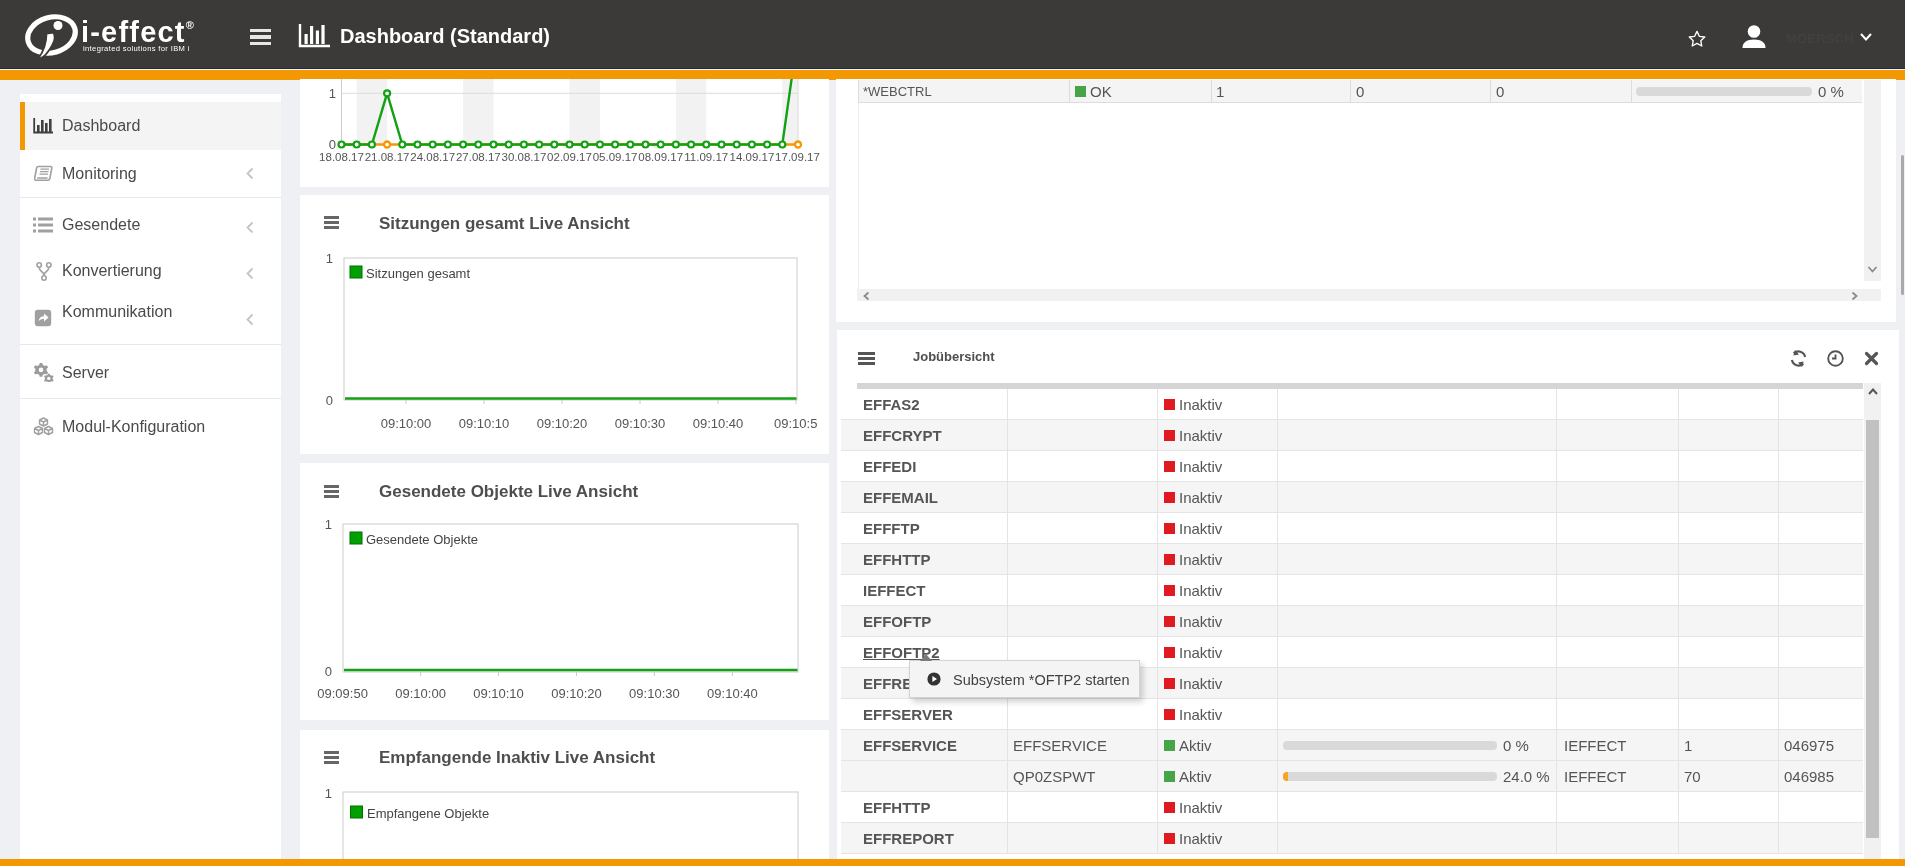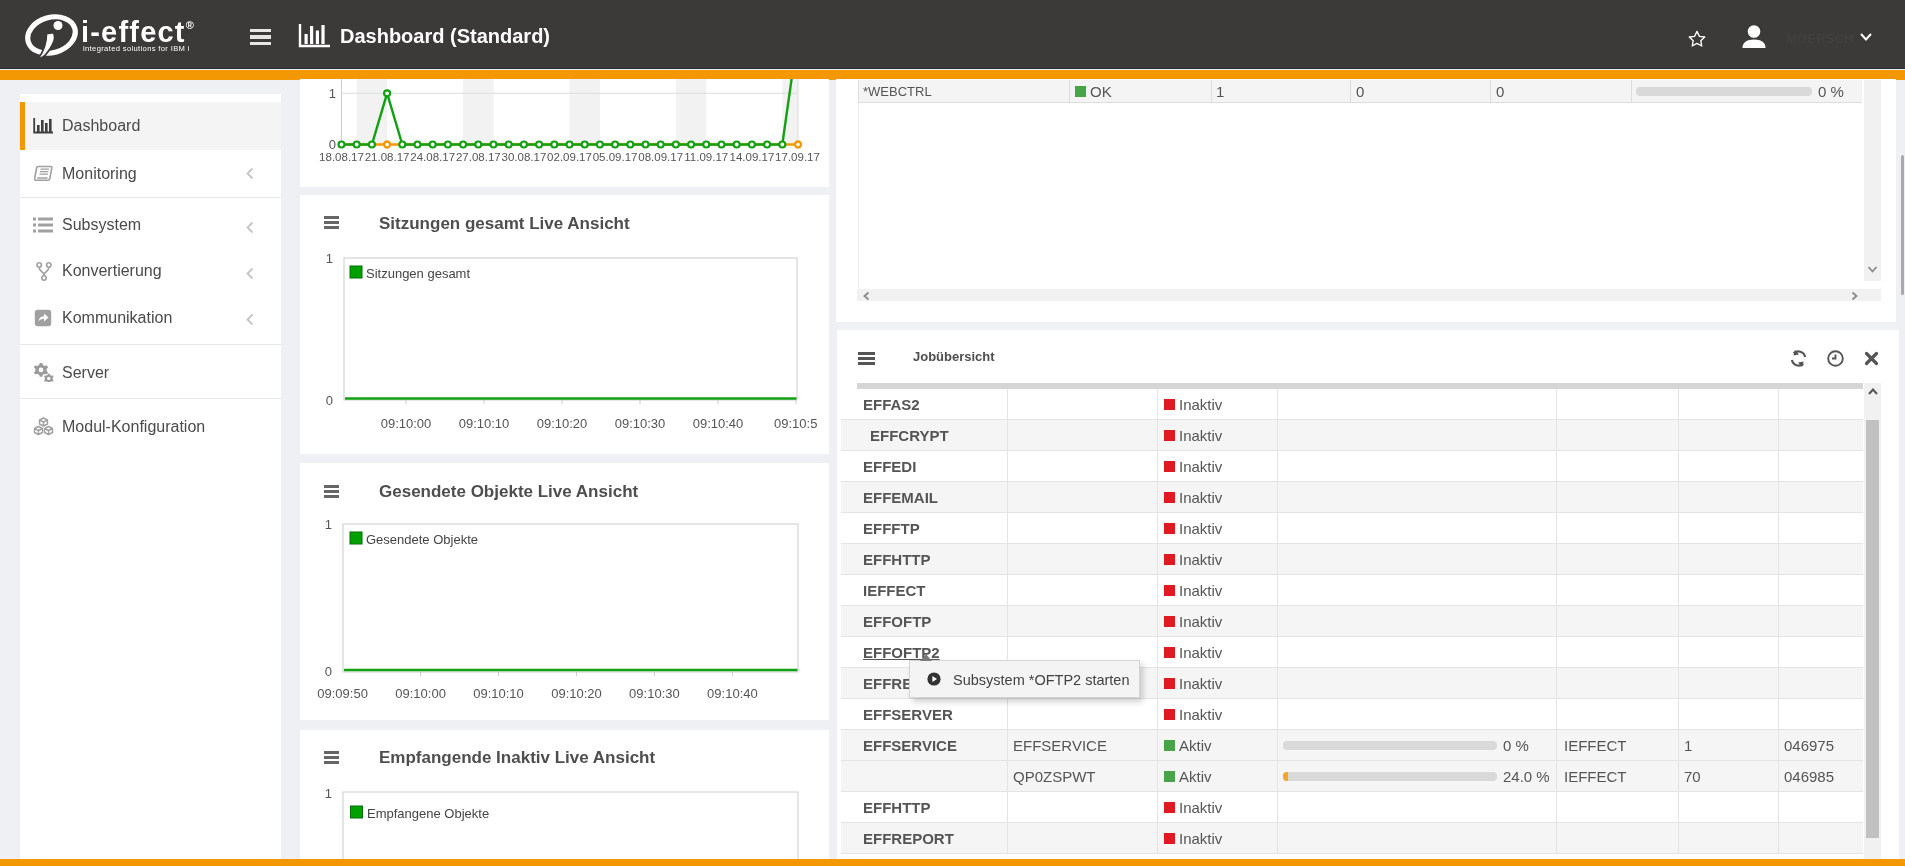--- a/index.html
+++ b/index.html
@@ -68,21 +68,21 @@
 <svg class="abs" style="left:34px;top:165px;" width="19" height="17" viewBox="0 0 19 17">
   <path d="M4 1.5 L16.5 1.5 C17.5 1.5 18 2.2 17.8 3.2 L15.8 13.5 C15.6 14.6 14.8 15.2 13.7 15.2 L1.8 15.2 C0.9 15.2 0.4 14.5 0.6 13.5 L2.6 3 C2.8 2.1 3.3 1.5 4 1.5 Z M3.2 13 L13.5 13" fill="none" stroke="#a0a0a0" stroke-width="1.6"></path>
   <path d="M6.5 4.2 L15 4.2 M6 6.7 L14.5 6.7 M5.5 9.2 L14 9.2" stroke="#a0a0a0" stroke-width="1.3"></path>
 </svg>
 <svg class="abs" style="left:246px;top:167px;" width="8" height="13" viewBox="0 0 8 13">
     <path d="M6.5 1.5 L1.5 6.5 L6.5 11.5" fill="none" stroke="#c5c5c5" stroke-width="1.8"></path>
   </svg>
 
 <div class="abs" style="left:20px;top:197px;width:261px;height:1px;background:#e8e8e8;"></div>
 
-<div class="abs" style="left:62px;top:202px;height:46px;line-height:46px;font-size:16px;color:#4a4a4a;">Subsystem</div>
+<div class="abs" style="left:62px;top:202px;height:46px;line-height:46px;font-size:16px;color:#4a4a4a;">Gesendete</div>
 <svg class="abs" style="left:33px;top:217px;" width="20" height="16" viewBox="0 0 20 16">
   <g fill="#a0a0a0">
     <rect x="0" y="0.5" width="3" height="3"></rect>
       <rect x="5" y="0.5" width="15" height="3"></rect>
     <rect x="0" y="6.5" width="3" height="3"></rect>
       <rect x="5" y="6.5" width="15" height="3"></rect>
     <rect x="0" y="12.5" width="3" height="3"></rect>
       <rect x="5" y="12.5" width="15" height="3"></rect>
   </g>
 </svg>
@@ -96,21 +96,21 @@
     <circle cx="3.2" cy="3" r="2.2"></circle>
     <circle cx="12.8" cy="3" r="2.2"></circle>
     <circle cx="8" cy="16" r="2.2"></circle>
     <path d="M3.2 5.5 C3.2 10 8 9 8 13.5 M12.8 5.5 C12.8 10 8 9 8 13.5"></path>
   </g>
 </svg>
 <svg class="abs" style="left:246px;top:267px;" width="8" height="13" viewBox="0 0 8 13">
     <path d="M6.5 1.5 L1.5 6.5 L6.5 11.5" fill="none" stroke="#c5c5c5" stroke-width="1.8"></path>
   </svg>
 
-<div class="abs" style="left:62px;top:294px;height:47px;line-height:47px;font-size:16px;color:#4a4a4a;">Kommunikation</div>
+<div class="abs" style="left:62px;top:288px;height:47px;line-height:47px;font-size:16px;color:#4a4a4a;">Kommunikation</div>
 <svg class="abs" style="left:34px;top:309px;" width="18" height="18" viewBox="0 0 18 18">
   <rect x="0.8" y="0.8" width="16.4" height="16.4" rx="3" fill="#a0a0a0"></rect>
   <path d="M4.5 12.5 C5 9 7 7.2 10 7.2 L10 4.5 L14.5 8.5 L10 12.5 L10 9.8 C7.5 9.8 5.8 10.6 4.5 12.5 Z" fill="#fff"></path>
 </svg>
 <svg class="abs" style="left:246px;top:313px;" width="8" height="13" viewBox="0 0 8 13">
     <path d="M6.5 1.5 L1.5 6.5 L6.5 11.5" fill="none" stroke="#c5c5c5" stroke-width="1.8"></path>
   </svg>
 
 <div class="abs" style="left:20px;top:344px;width:261px;height:1px;background:#e8e8e8;"></div>
 
@@ -349,21 +349,21 @@
     <div class="abs bold" style="left:863px;top:389px;height:31px;line-height:31px;font-size:15px;color:#555;">EFFAS2</div>
     <div class="abs" style="left:1164px;top:399px;width:11px;height:11px;background:#df1a21;"></div>
     <div class="abs" style="left:1179px;top:389px;height:31px;line-height:31px;font-size:15px;color:#555;">Inaktiv</div>
     <div class="abs" style="left:841px;top:420px;width:1022px;height:31px;background:#f5f5f5;border-bottom:1px solid #e4e4e4;"></div>
     <div class="abs" style="left:1007px;top:420px;width:1px;height:31px;background:#e4e4e4;"></div>
     <div class="abs" style="left:1157px;top:420px;width:1px;height:31px;background:#e4e4e4;"></div>
     <div class="abs" style="left:1277px;top:420px;width:1px;height:31px;background:#e4e4e4;"></div>
     <div class="abs" style="left:1556px;top:420px;width:1px;height:31px;background:#e4e4e4;"></div>
     <div class="abs" style="left:1678px;top:420px;width:1px;height:31px;background:#e4e4e4;"></div>
     <div class="abs" style="left:1778px;top:420px;width:1px;height:31px;background:#e4e4e4;"></div>
-    <div class="abs bold" style="left:863px;top:420px;height:31px;line-height:31px;font-size:15px;color:#555;margin-left:7px;">EFFCRYPT</div>
+    <div class="abs bold" style="left:863px;top:420px;height:31px;line-height:31px;font-size:15px;color:#555;">EFFCRYPT</div>
     <div class="abs" style="left:1164px;top:430px;width:11px;height:11px;background:#df1a21;"></div>
     <div class="abs" style="left:1179px;top:420px;height:31px;line-height:31px;font-size:15px;color:#555;">Inaktiv</div>
     <div class="abs" style="left:841px;top:451px;width:1022px;height:31px;background:#fff;border-bottom:1px solid #e4e4e4;"></div>
     <div class="abs" style="left:1007px;top:451px;width:1px;height:31px;background:#e4e4e4;"></div>
     <div class="abs" style="left:1157px;top:451px;width:1px;height:31px;background:#e4e4e4;"></div>
     <div class="abs" style="left:1277px;top:451px;width:1px;height:31px;background:#e4e4e4;"></div>
     <div class="abs" style="left:1556px;top:451px;width:1px;height:31px;background:#e4e4e4;"></div>
     <div class="abs" style="left:1678px;top:451px;width:1px;height:31px;background:#e4e4e4;"></div>
     <div class="abs" style="left:1778px;top:451px;width:1px;height:31px;background:#e4e4e4;"></div>
     <div class="abs bold" style="left:863px;top:451px;height:31px;line-height:31px;font-size:15px;color:#555;">EFFEDI</div>

